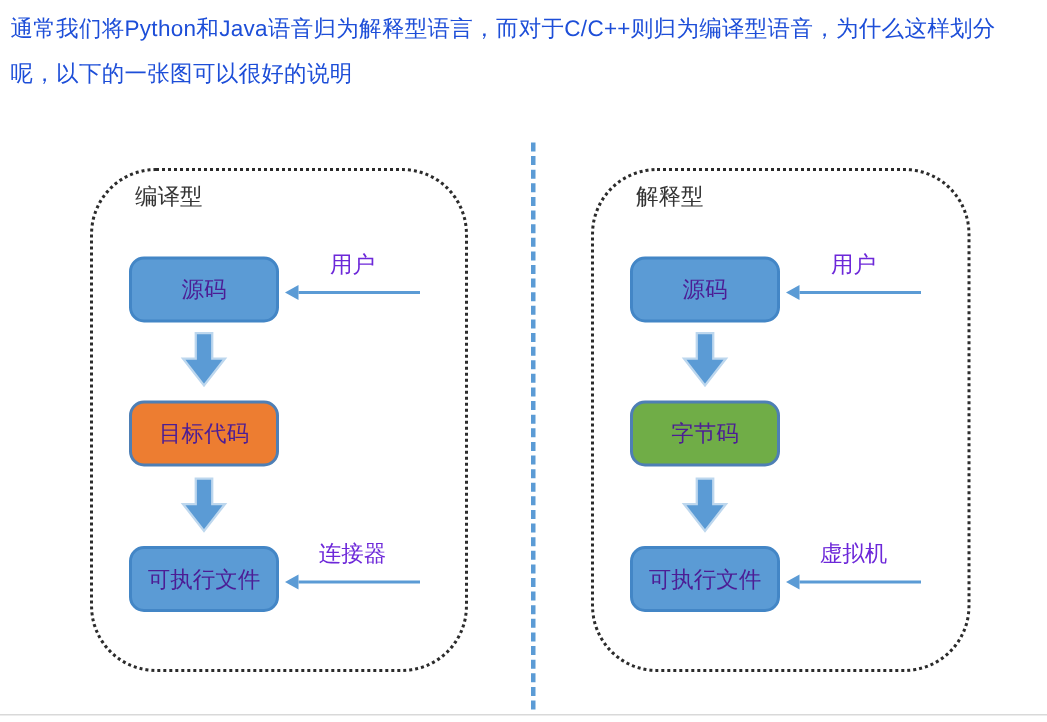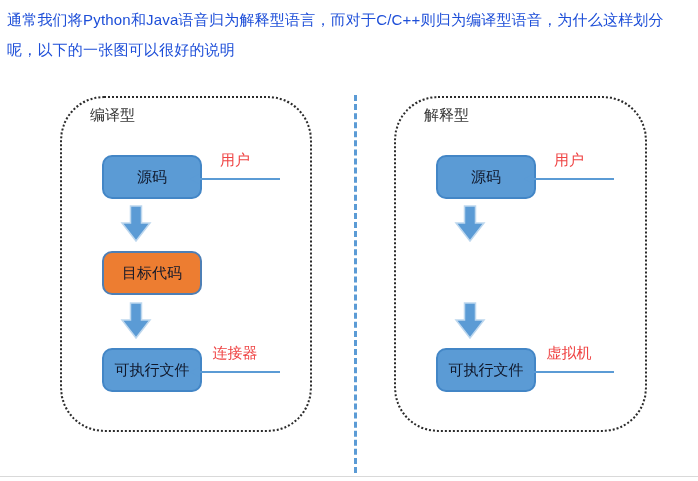--- a/index.html
+++ b/index.html
@@ -16,41 +16,40 @@
     position: absolute;
     left: 7px; top: 5px; width: 686px;
     font-size: 15px; line-height: 30px;
     color: #1d4ed8;
     letter-spacing: 0.2px;
   }
 
   
   .panel {
     position: absolute;
-    top: 96px; height: 336px;
+    top: 112px; height: 336px;
     border: 2px dotted #2b2b2b;
     border-radius: 44px;
   }
   .panel-left  { left: 60px;  width: 252px; }
   .panel-right { left: 394px; width: 253px; }
   .panel-title {
     position: absolute;
     left: 28px; top: 8px;
     font-size: 15px; color: #333333;
   }
 
   
   .node {
     position: absolute;
     left: 24px; width: 100px; height: 44px;
     border-radius: 10px;
     display: flex; align-items: center; justify-content: center;
-    color: #0f172a; font-size: 15px;
+    color: #4c1d95; font-size: 15px;
     border: 2px solid #4E7FB5;
-    margin-left: 16px;
   }
   .node-1 { top: 57px; }
   .node-2 { top: 153px; text-align: center; }
   .node-3 { top: 250px; }
   .fill-blue   { background: #5B9BD5; border-color: #4386C6; }
   .fill-orange { background: #ED7D31; }
   .fill-green  { background: #70AD47; }
 
   
   .down-arrow {
@@ -63,21 +62,21 @@
   
   .connector {
     position: absolute;
     left: 128px; width: 90px;
   }
   .connector-1 { top: 53px; }
   .connector-2 { top: 149px; }
   .connector-3 { top: 246px; }
   .connector-label {
     height: 22px;
-    font-size: 15px; color: #ef4444;
+    font-size: 15px; color: #6d28d9;
     text-align: center;
   }
   .connector-row {
     display: flex; align-items: center; margin-top: 1px;
   }
   .arrow-head-left {
     width: 0; height: 0;
     border-top: 5px solid transparent;
     border-bottom: 5px solid transparent;
     border-right: 9px solid #5B9BD5;
@@ -135,20 +134,21 @@
     </div>
   </div>
 </div>
 
 <div class="divider"></div>
 
 <div class="panel panel-right">
   <div class="panel-title">解释型</div>
 
   <div class="node node-1 fill-blue">源码</div>
+  <div class="node node-2 fill-green">字节码</div>
   <div class="node node-3 fill-blue">可执行文件</div>
 
   <svg class="down-arrow down-arrow-1" viewBox="0 0 32 38">
     <path d="M10.5 1 L21.5 1 L21.5 18 L30 18 L16 36 L2 18 L10.5 18 Z" fill="#5B9BD5" stroke="#BDD7EE" stroke-width="1.5"></path>
   </svg>
   <svg class="down-arrow down-arrow-2" viewBox="0 0 32 38">
     <path d="M10.5 1 L21.5 1 L21.5 18 L30 18 L16 36 L2 18 L10.5 18 Z" fill="#5B9BD5" stroke="#BDD7EE" stroke-width="1.5"></path>
   </svg>
 
   <div class="connector connector-1">

